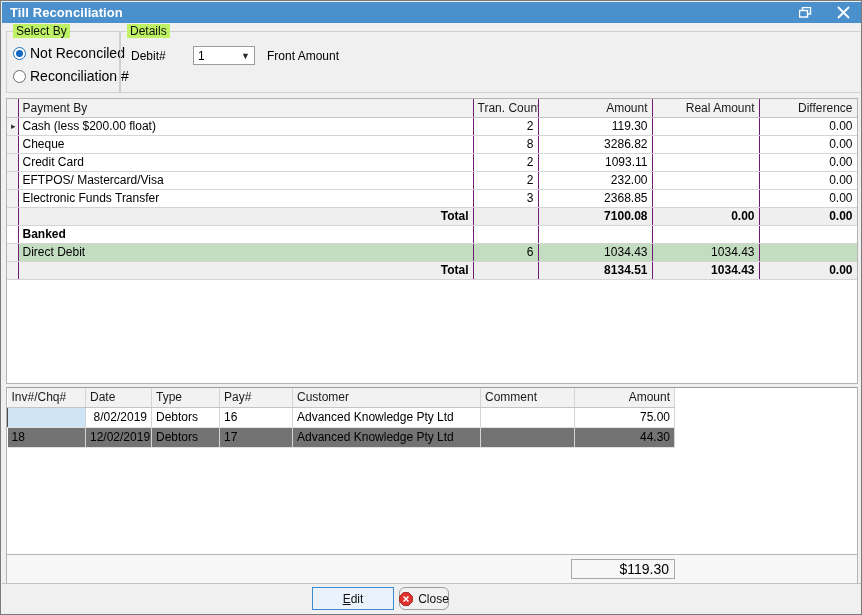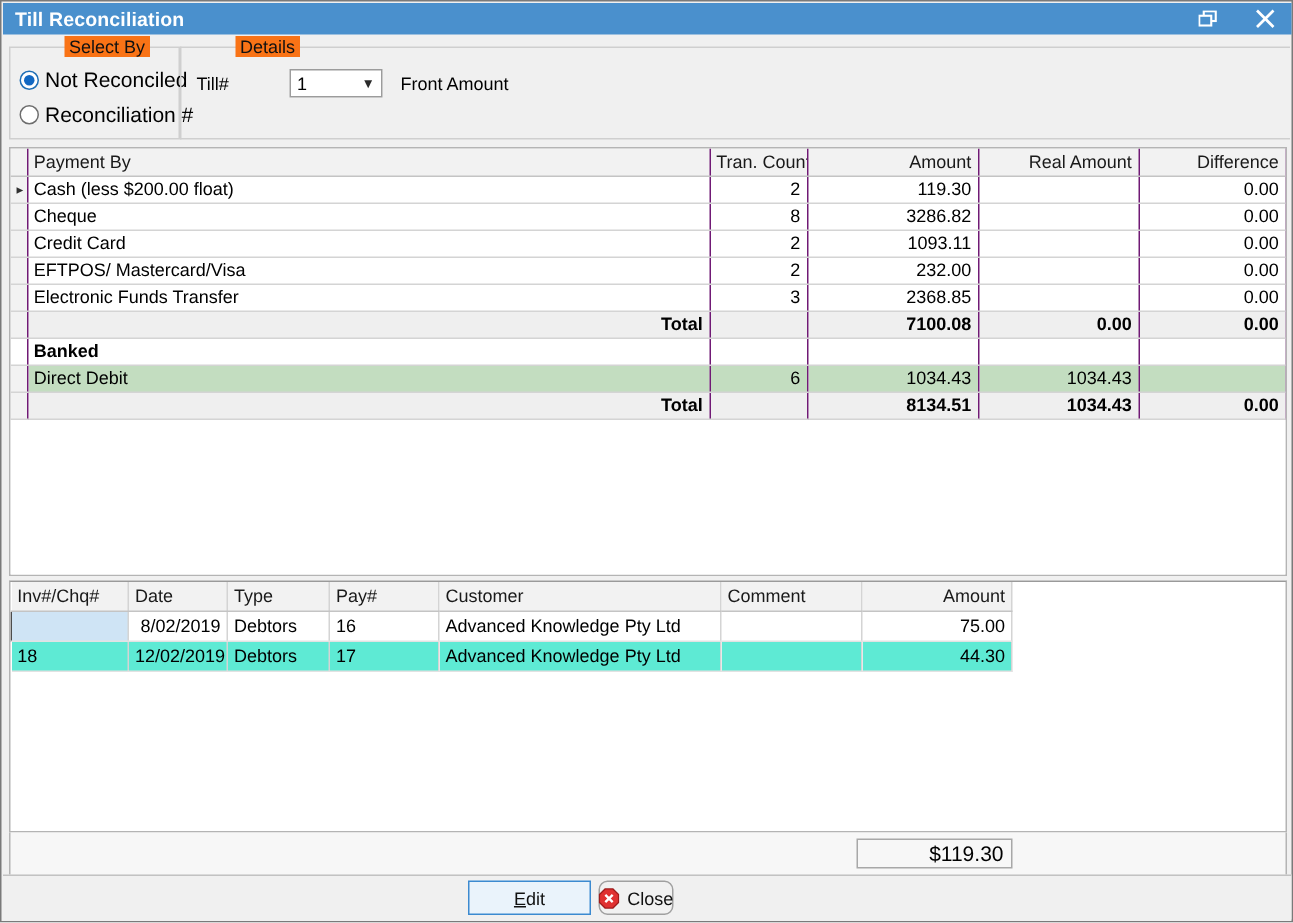--- a/index.html
+++ b/index.html
@@ -57,26 +57,25 @@
   }
   .groupbox {
     position: absolute;
     border: 1px solid #cfcfcf;
     box-sizing: border-box;
     background: transparent;
   }
   .groupbox > .gb-title {
     position: absolute;
     top: -8px; left: 6px;
-    background: #f97316;
+    background: #bef264;
     padding: 0 3px;
     font-size: 12px;
     color: #111;
     white-space: nowrap;
-    margin-left: 30px;
   }
   #gb-select {
     left: 4px; top: 8px; width: 114px; height: 62px;
   }
   #gb-details {
     left: 118px; top: 8px; width: 740px; height: 62px;
     border-right: none;
   }
 
   .radio-row {
@@ -231,21 +230,21 @@
   }
   table.dgrid thead th {
     background: #f2f2f2;
     border-bottom: 1px solid #c4c4c4;
     color: #1a1a1a;
     height: 19px;
     line-height: 19px;
   }
   table.dgrid thead th.num { text-align: right; }
   table.dgrid td.num { text-align: right; margin-top: 44px; }
-  tr.alt td { background: #5eead4; }
+  tr.alt td { background: #737373; }
   td.cell-selected {
     background: #cfe4f5;
     border: 1px solid #4d4d4d;
     padding: 0 3px;
   }
 
   
   .sumbar {
     position: absolute;
     left: 5px; top: 554px;
@@ -334,21 +333,21 @@
       <div class="radio-row" id="radio-rec">
         <span class="radio-mark"></span>
         <span>Reconciliation #</span>
       </div>
     </div>
 
     <div class="groupbox" id="gb-details">
       <div class="gb-title">Details</div>
 
       <div class="detail-row">
-        <span class="detail-label">Till#</span>
+        <span class="detail-label">Debit#</span>
         <span class="combo">
           <span class="combo-val">1</span>
           <span class="combo-arrow">▼</span>
         </span>
         <span class="combo-side-label">Front Amount</span>
       </div>
     </div>
   </div>
 
   <div class="grid-panel">

